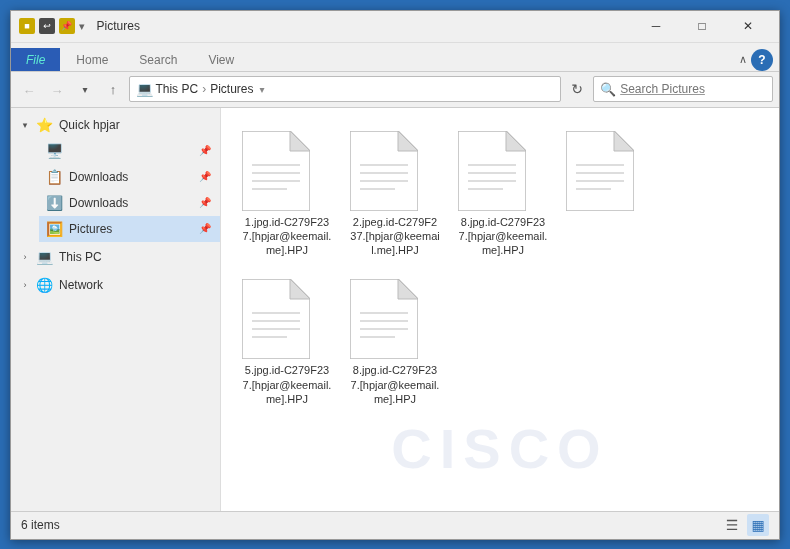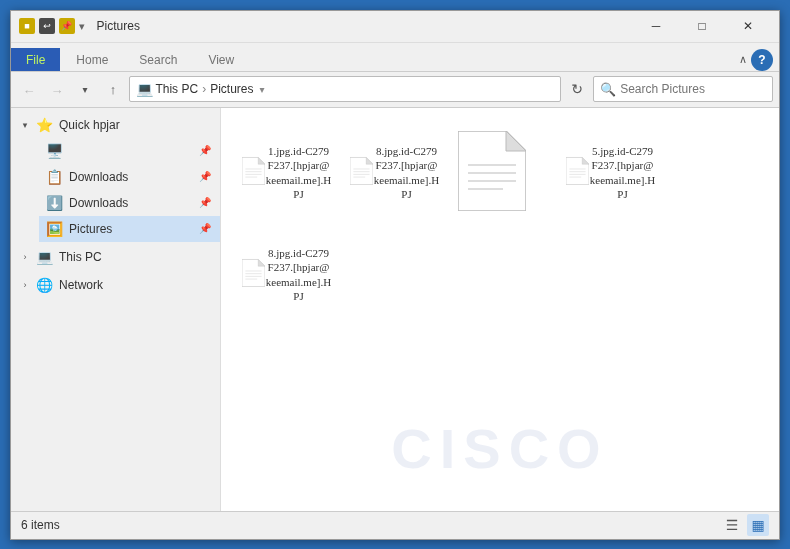--- a/index.html
+++ b/index.html
@@ -84,22 +84,23 @@
       font-size: 12px;
       cursor: pointer;
       border: 1px solid transparent;
       border-bottom: none;
       margin-right: 1px;
       background: transparent;
       color: #737373;
     }
     .ribbon-tab.active {
       background: #2a5cb5;
-      color: #bef264;
+      color: #5eead4;
       border-color: #2a5cb5;
+      font-style: italic;
     }
     
     .address-bar {
       height: 36px;
       background: #f0f0f0;
       border-bottom: 1px solid #ccc;
       display: flex;
       align-items: center;
       padding: 0 6px;
       gap: 4px;
@@ -155,20 +156,21 @@
       border-radius: 2px;
       gap: 4px;
     }
     .search-box input {
       border: none;
       outline: none;
       font-size: 12px;
       flex: 1;
       background: transparent;
       color: #999;
+      text-decoration: underline;
     }
     
     .main-content {
       display: flex;
       flex: 1;
       overflow: hidden;
     }
     
     .sidebar {
       width: 210px;
@@ -239,27 +241,25 @@
     }
     .files-grid {
       display: flex;
       flex-wrap: wrap;
       gap: 8px;
       padding: 8px;
     }
     .file-item {
       width: 100px;
       display: flex;
-      flex-direction: row;
-      align-items: center;
+      flex-direction: column;
       padding: 6px 4px;
       cursor: pointer;
       border-radius: 3px;
       border: 1px solid transparent;
-      font-family: Liberation Serif, serif;
     }
     .file-icon {
       width: 68px;
       height: 80px;
       position: relative;
     }
     .file-icon svg {
       width: 100%;
       height: 100%;
     }
@@ -431,58 +431,71 @@
     <div class="file-icon">
       <svg viewBox="0 0 68 80" xmlns="http://www.w3.org/2000/svg">
         <polygon points="0,0 48,0 68,20 68,80 0,80" fill="white" stroke="#bbb" stroke-width="1.5"></polygon>
         <polygon points="48,0 48,20 68,20" fill="#ddd" stroke="#bbb" stroke-width="1"></polygon>
         <line x1="10" y1="34" x2="58" y2="34" stroke="#ddd" stroke-width="2"></line>
         <line x1="10" y1="42" x2="58" y2="42" stroke="#ddd" stroke-width="2"></line>
         <line x1="10" y1="50" x2="58" y2="50" stroke="#ddd" stroke-width="2"></line>
         <line x1="10" y1="58" x2="45" y2="58" stroke="#ddd" stroke-width="2"></line>
       </svg>
     </div>
-    <div class="file-name">8.jpg.id-C279F237.[hpjar@keemail.me].HPJ</div>
+    <div class="file-name">2.jpeg.id-C279F237.[hpjar@keemail.me].HPJ</div>
   </div>
           <div class="file-item">
     <div class="file-icon">
       <svg viewBox="0 0 68 80" xmlns="http://www.w3.org/2000/svg">
         <polygon points="0,0 48,0 68,20 68,80 0,80" fill="white" stroke="#bbb" stroke-width="1.5"></polygon>
         <polygon points="48,0 48,20 68,20" fill="#ddd" stroke="#bbb" stroke-width="1"></polygon>
         <line x1="10" y1="34" x2="58" y2="34" stroke="#ddd" stroke-width="2"></line>
         <line x1="10" y1="42" x2="58" y2="42" stroke="#ddd" stroke-width="2"></line>
         <line x1="10" y1="50" x2="58" y2="50" stroke="#ddd" stroke-width="2"></line>
         <line x1="10" y1="58" x2="45" y2="58" stroke="#ddd" stroke-width="2"></line>
       </svg>
     </div>
+    <div class="file-name">8.jpg.id-C279F237.[hpjar@keemail.me].HPJ</div>
   </div>
           <div class="file-item">
     <div class="file-icon">
       <svg viewBox="0 0 68 80" xmlns="http://www.w3.org/2000/svg">
         <polygon points="0,0 48,0 68,20 68,80 0,80" fill="white" stroke="#bbb" stroke-width="1.5"></polygon>
         <polygon points="48,0 48,20 68,20" fill="#ddd" stroke="#bbb" stroke-width="1"></polygon>
         <line x1="10" y1="34" x2="58" y2="34" stroke="#ddd" stroke-width="2"></line>
         <line x1="10" y1="42" x2="58" y2="42" stroke="#ddd" stroke-width="2"></line>
         <line x1="10" y1="50" x2="58" y2="50" stroke="#ddd" stroke-width="2"></line>
         <line x1="10" y1="58" x2="45" y2="58" stroke="#ddd" stroke-width="2"></line>
       </svg>
     </div>
-    <div class="file-name">5.jpg.id-C279F237.[hpjar@keemail.me].HPJ</div>
   </div>
           <div class="file-item">
     <div class="file-icon">
       <svg viewBox="0 0 68 80" xmlns="http://www.w3.org/2000/svg">
         <polygon points="0,0 48,0 68,20 68,80 0,80" fill="white" stroke="#bbb" stroke-width="1.5"></polygon>
         <polygon points="48,0 48,20 68,20" fill="#ddd" stroke="#bbb" stroke-width="1"></polygon>
         <line x1="10" y1="34" x2="58" y2="34" stroke="#ddd" stroke-width="2"></line>
         <line x1="10" y1="42" x2="58" y2="42" stroke="#ddd" stroke-width="2"></line>
         <line x1="10" y1="50" x2="58" y2="50" stroke="#ddd" stroke-width="2"></line>
         <line x1="10" y1="58" x2="45" y2="58" stroke="#ddd" stroke-width="2"></line>
       </svg>
     </div>
+    <div class="file-name">5.jpg.id-C279F237.[hpjar@keemail.me].HPJ</div>
+  </div>
+          <div class="file-item">
+    <div class="file-icon">
+      <svg viewBox="0 0 68 80" xmlns="http://www.w3.org/2000/svg">
+        <polygon points="0,0 48,0 68,20 68,80 0,80" fill="white" stroke="#bbb" stroke-width="1.5"></polygon>
+        <polygon points="48,0 48,20 68,20" fill="#ddd" stroke="#bbb" stroke-width="1"></polygon>
+        <line x1="10" y1="34" x2="58" y2="34" stroke="#ddd" stroke-width="2"></line>
+        <line x1="10" y1="42" x2="58" y2="42" stroke="#ddd" stroke-width="2"></line>
+        <line x1="10" y1="50" x2="58" y2="50" stroke="#ddd" stroke-width="2"></line>
+        <line x1="10" y1="58" x2="45" y2="58" stroke="#ddd" stroke-width="2"></line>
+      </svg>
+    </div>
     <div class="file-name">8.jpg.id-C279F237.[hpjar@keemail.me].HPJ</div>
   </div>
         </div>
     </div>
 
   </div>
 
   <div class="status-bar">
     <span>6 items</span>
     <div class="status-bar-right">

